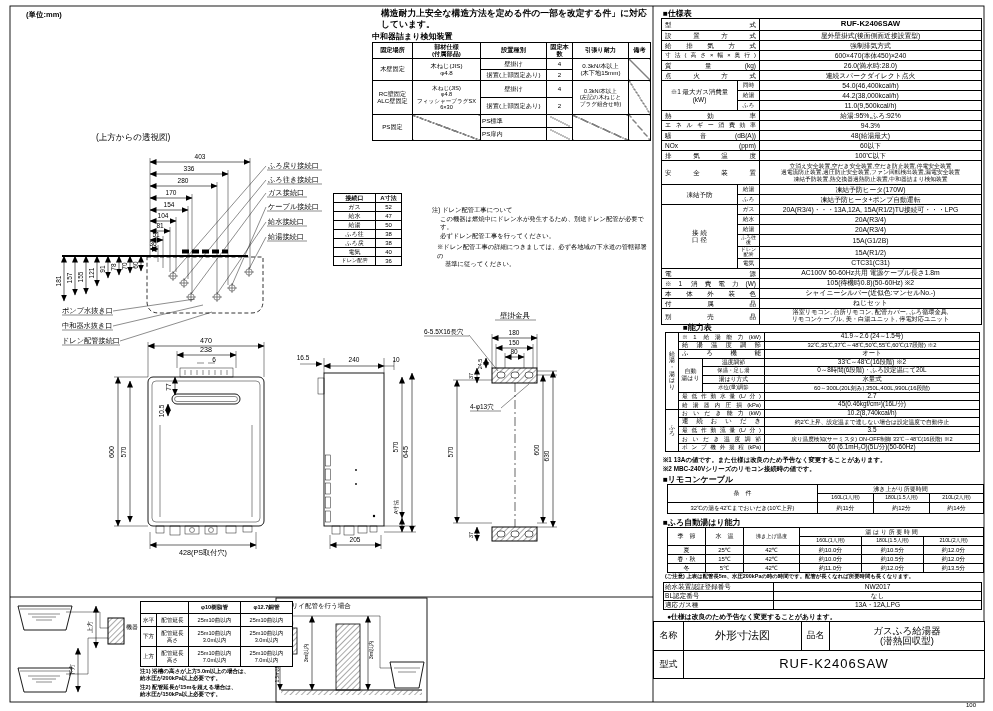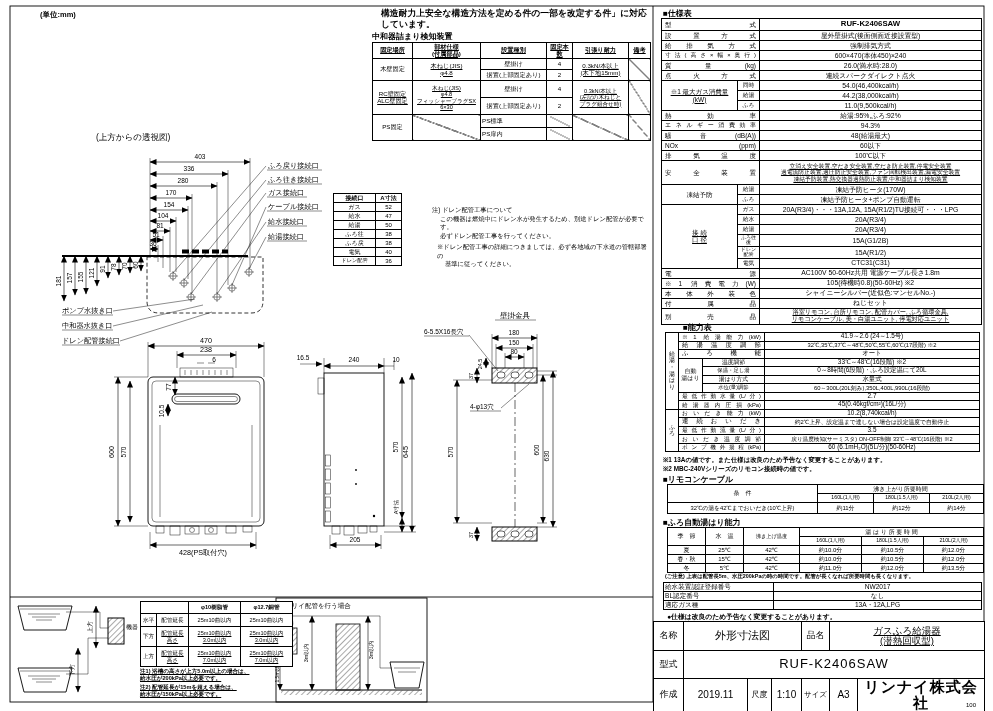--- a/index.html
+++ b/index.html
@@ -3,21 +3,21 @@
 <meta charset="utf-8">
 <style>
   html,body{margin:0;padding:0;background:#e8e8e8;}
   #sheet{position:relative;width:993px;height:711px;background:#ffffff;font-family:"Liberation Sans",sans-serif;color:#000;overflow:hidden;}
   #sheet *{box-sizing:border-box;}
   .abs{position:absolute;z-index:2;}
   svg{position:absolute;left:0;top:0;z-index:1;}
   svg text{fill:#000;stroke:none;font-family:"Liberation Sans",sans-serif;}
   table{border-collapse:collapse;table-layout:fixed;background:#fff;}
   td{border:1px solid #000;padding:0 1px;text-align:center;vertical-align:middle;overflow:hidden;line-height:1.08;}
-  .pl{white-space:pre-line;text-decoration:underline;}
+  .pl{white-space:pre-line;}
   .jl{text-align:justify;text-align-last:justify;padding:0 3px;}
   .lt{text-align:left;}
   .diag{background:linear-gradient(to top right,#fff 49.2%,#000 49.2%,#000 50.8%,#fff 50.8%);}
   .bold{font-weight:bold;}
   
   .fix{width:278px;font-size:6.2px;}
   .fix td{height:11px;}
   
   .at{width:68px;font-size:6px;}
   .at td{height:9px;}
@@ -379,21 +379,21 @@
         <line class="tn" x1="398" y1="672" x2="416" y2="672"></line>
     <line class="dim" x1="312" y1="616" x2="312" y2="690"></line>
         <text x="308" y="653" font-size="5.5" text-anchor="middle" transform="rotate(-90 308 653)">3m以内</text>
     <line class="dim" x1="368" y1="616" x2="368" y2="690"></line>
         <text x="372.5" y="650" font-size="5.5" text-anchor="middle" transform="rotate(-90 372.5 650)">3m以内</text>
     <line class="dim" x1="280" y1="654" x2="280" y2="690"></line>
         <text x="279" y="672" font-size="5" text-anchor="middle" transform="rotate(-90 279 672)">1.5m以内</text>
   </g>
 </svg>
 
-<div class="abs bold" style="left:40px;top:10px;font-size:7.5px;">(単位:mm)</div>
+<div class="abs bold" style="left:26px;top:10px;font-size:7.5px;">(単位:mm)</div>
 
 <div class="abs bold" style="left:372px;top:8px;width:280px;font-size:8.8px;line-height:1.25;">
   <div style="padding-left:9px;">構造耐力上安全な構造方法を定める件の一部を改定する件」に対応しています。</div>
 </div>
 
 <div class="abs ttl" style="left:372px;top:31px;">中和器詰まり検知装置</div>
 
 <table class="fix abs" style="left:372px;top:42px;">
   <colgroup>
         <col style="width:40px">
@@ -841,29 +841,20 @@
           <td>名称</td>
           <td colspan="3" style="font-size:11px;">外形寸法図</td>
           <td>品名</td>
           <td colspan="2" class="pl" style="font-size:9.5px;">ガスふろ給湯器
 (潜熱回収型)</td>
         </tr>
   <tr style="height:28px">
           <td>型式</td>
           <td colspan="6" style="font-size:13px;letter-spacing:1px;">RUF-K2406SAW</td>
         </tr>
-  <tr style="height:25px">
-          <td>作成</td>
-          <td style="font-size:10px;">2019.11</td>
-          <td style="font-size:8px;">尺度</td>
-          <td style="font-size:10px;">1:10</td>
-          <td style="font-size:7.5px;">サイズ</td>
-          <td style="font-size:10px;">A3</td>
-          <td class="bold" style="font-size:15px;letter-spacing:1px;">リンナイ株式会社</td>
-        </tr>
 </tbody>
     </table>
 
 <table class="pp abs" style="left:140px;top:601px;">
   <colgroup>
         <col style="width:16px">
         <col style="width:32px">
         <col style="width:52px">
         <col style="width:52px">
       </colgroup>

